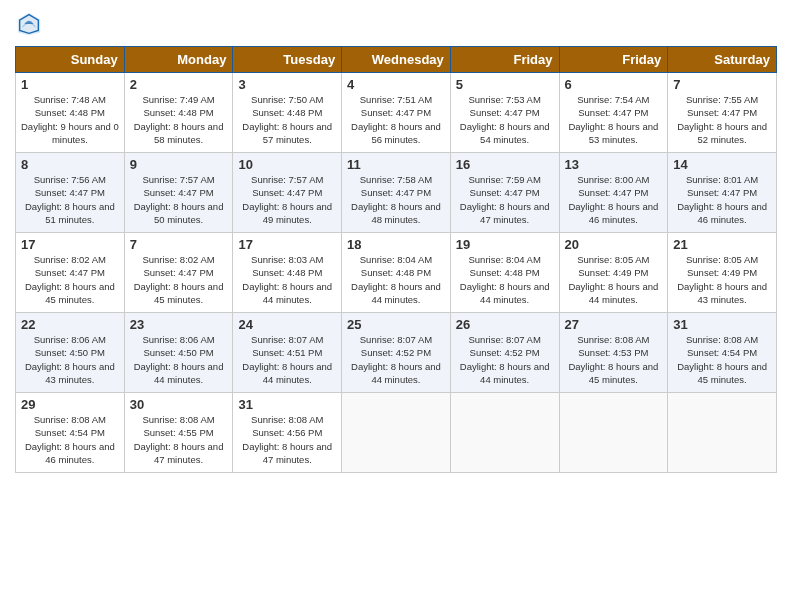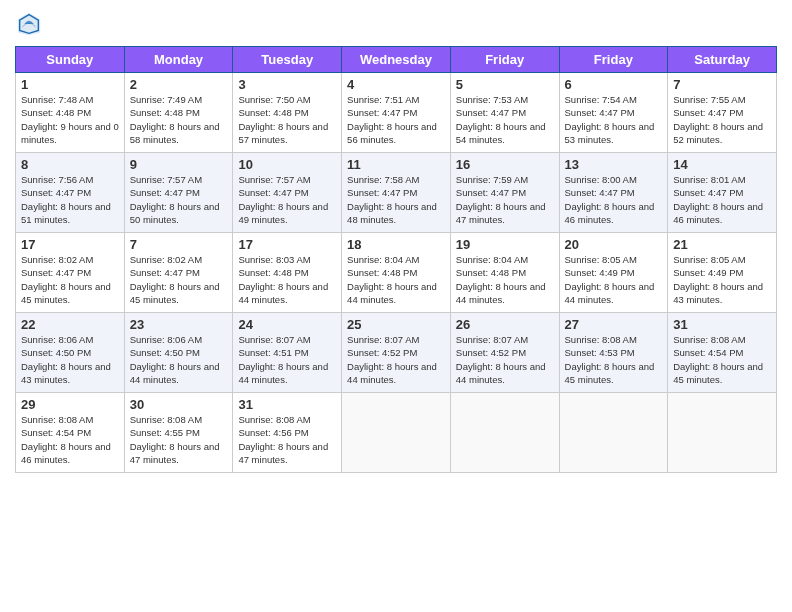--- a/index.html
+++ b/index.html
@@ -51,23 +51,23 @@
     .location {
       font-size: 14px;
       color: #555;
     }
     .calendar {
       width: 100%;
       border-collapse: collapse;
       table-layout: fixed;
     }
     .calendar th {
-      background-color: #8b5cf6;
+      background-color: #a16207;
       color: #fff;
-      text-align: center;
+      text-align: right;
       padding: 5px 6px;
       font-size: 13px;
       font-weight: bold;
       border: 1px solid #1a5a9a;
     }
     .calendar td {
       vertical-align: top;
       border: 1px solid #ccc;
       padding: 4px 5px;
       font-size: 9.5px;
@@ -79,20 +79,21 @@
       background-color: #f0f4fa;
     }
     .day-num {
       font-size: 13px;
       font-weight: bold;
       display: block;
       margin-bottom: 1px;
     }
     .day-info {
       line-height: 1.4;
+      text-align: center;
     }
     .empty {
       background: #f9f9f9 !important;
     }
   </style>
 </head>
 <body>
 
 <div class="page">
   <div class="header">

